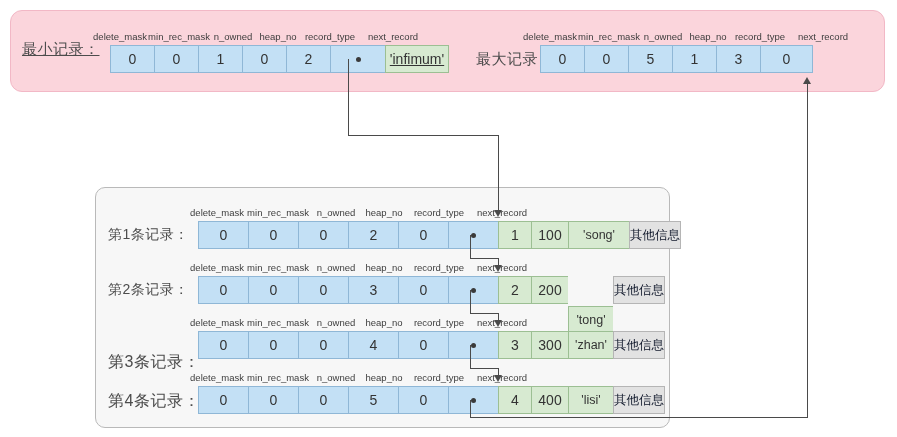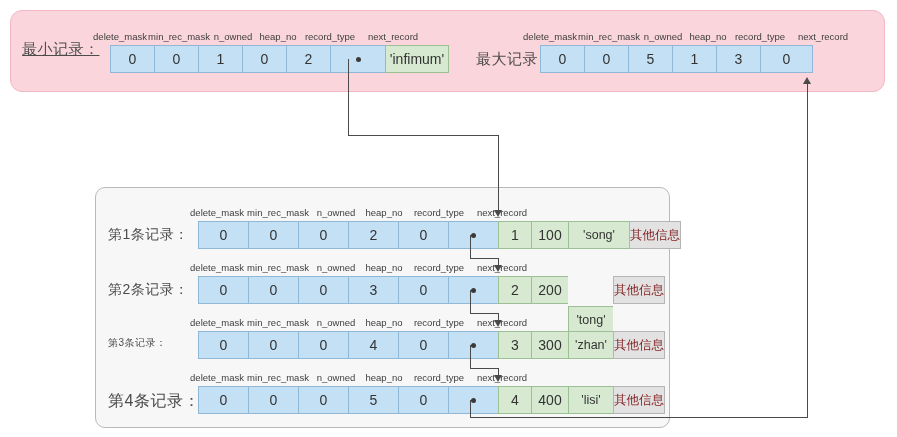--- a/index.html
+++ b/index.html
@@ -49,21 +49,21 @@
     content:"";position:absolute;left:50%;top:50%;
     width:5px;height:5px;margin-left:-2.5px;margin-top:-2.5px;
     background:#3a3a3a;border-radius:50%;
   }
   .cell.green{
     background:#d7ead1;border:1px solid #9cbf93;border-right:none;
   }
   .cell.green:last-child{border-right:1px solid #9cbf93;}
   .cell.gray{
     background:#e2e2e2;border:1px solid #b5b5b5;
-    color:#7f1d1d;
+    color:#0f172a;
   }
   .cell.small{font-size:12.5px;}
 
   
   .white-panel{
     position:absolute;left:95px;top:187px;width:575px;height:241px;
     background:#f7f7f7;border:1px solid #b9b9b9;border-radius:10px;
     box-sizing:border-box;
   }
 
@@ -102,21 +102,21 @@
     <span class="hdr" style="left:270px;width:62px;">next_record</span>
   </div>
 
   <div class="cells" style="left:110px;top:45px;">
     <div class="cell" style="width:44px;">0</div>
     <div class="cell" style="width:44px;">0</div>
     <div class="cell" style="width:44px;">1</div>
     <div class="cell" style="width:44px;">0</div>
     <div class="cell" style="width:44px;">2</div>
     <div class="cell ptr" style="width:55px;"></div>
-    <div class="cell green" style="width:64px;">'infimum'</div>
+    <div class="cell green" style="width:64px;text-decoration:underline;">'infimum'</div>
   </div>
 
   <div class="side-label" style="left:456px;top:50px;margin-left:20px;">最大记录：</div>
 
   <div class="hdrs" style="left:522px;top:31px;width:290px;">
     <span class="hdr" style="left:0px;width:56px;">delete_mask</span>
     <span class="hdr" style="left:56px;width:62px;">min_rec_mask</span>
     <span class="hdr" style="left:119px;width:44px;">n_owned</span>
     <span class="hdr" style="left:164px;width:44px;">heap_no</span>
     <span class="hdr" style="left:208px;width:60px;">record_type</span>
@@ -171,21 +171,21 @@
     <div class="cell" style="width:50px;">0</div>
     <div class="cell" style="width:50px;">3</div>
     <div class="cell" style="width:50px;">0</div>
     <div class="cell ptr" style="width:50px;"></div>
     <div class="cell green" style="width:33px;">2</div>
     <div class="cell green" style="width:37px;">200</div>
     <div class="cell green small" style="width:45px;margin-top:30px;">'tong'</div>
     <div class="cell gray small" style="width:52px;">其他信息</div>
   </div>
 
-  <div class="side-label" style="left:108px;top:336px;font-size:10px;">第3条记录：</div>
+  <div class="side-label" style="left:108px;top:352px;font-size:16px;">第3条记录：</div>
   <div class="hdrs" style="left:189px;top:317px;width:312px;">
     <span class="hdr" style="left:0px;width:56px;">delete_mask</span>
     <span class="hdr" style="left:56px;width:66px;">min_rec_mask</span>
     <span class="hdr" style="left:123px;width:48px;">n_owned</span>
     <span class="hdr" style="left:171px;width:48px;">heap_no</span>
     <span class="hdr" style="left:219px;width:62px;">record_type</span>
     <span class="hdr" style="left:282px;width:62px;">next_record</span>
   </div>
   <div class="cells" style="left:198px;top:331px;">
     <div class="cell" style="width:50px;">0</div>

